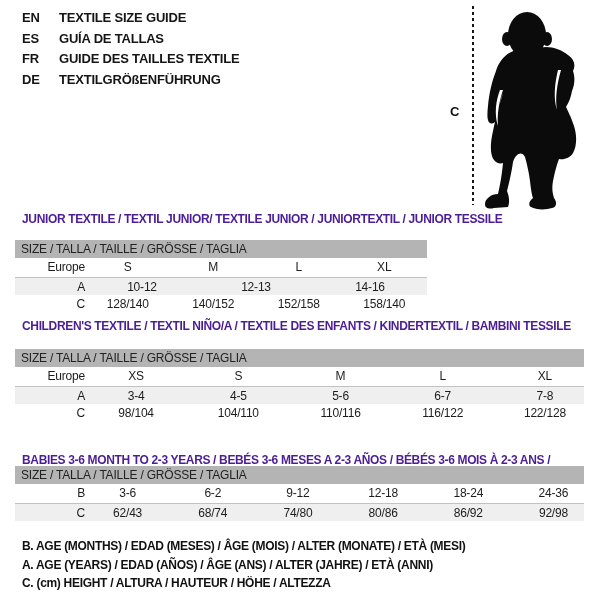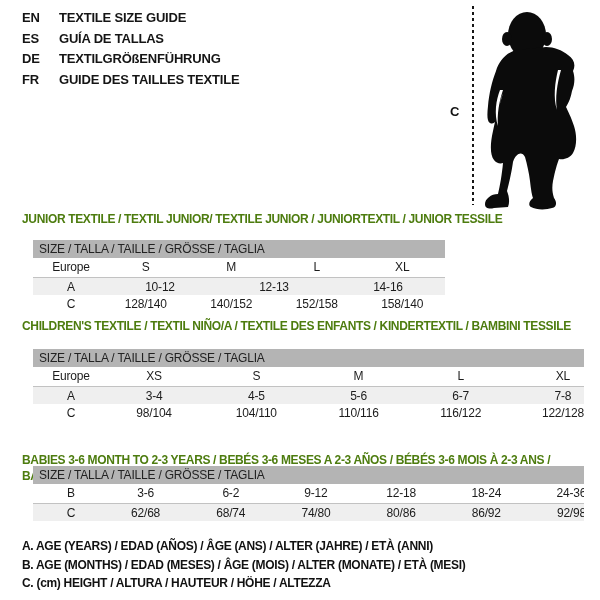--- a/index.html
+++ b/index.html
@@ -13,29 +13,29 @@
   .lang-row{display:flex;line-height:20.7px;font-size:13px;font-weight:700;
             letter-spacing:-0.2px;color:#151515;}
   .lang-code{width:37px;flex:0 0 37px;}
   
   .height-line{position:absolute;left:472px;top:6px;width:2px;height:199px;
     background:repeating-linear-gradient(to bottom,#161616 0 3px,transparent 3px 6px);}
   .height-label{position:absolute;left:450px;top:104px;font-size:13px;font-weight:700;color:#111;}
   .baby-svg{position:absolute;left:478px;top:4px;width:122px;height:208px;}
   
   .sec-title{position:absolute;left:22px;font-size:12px;font-weight:700;
-             letter-spacing:-0.35px;color:#4d7c0f;white-space:nowrap;}
+             letter-spacing:-0.35px;color:#4c1d95;white-space:nowrap;}
   .sec-title.wrap{white-space:normal;width:560px;line-height:16px;margin-top:26px;}
   
-  .size-table{position:absolute;left:33px;}
+  .size-table{position:absolute;left:15px;}
   .bar{height:18px;background:#b4b4b4;color:#222;font-size:12px;font-weight:400;
        letter-spacing:-0.2px;line-height:18px;padding-left:6px;box-sizing:border-box;}
   .trow{display:flex;height:18.5px;line-height:18.5px;font-size:12px;letter-spacing:-0.2px;}
   .trow.shaded{background:#efefef;border-top:1px solid #c2c2c2;box-sizing:border-box;}
-  .c0{flex:0 0 70px;padding-left:6px;box-sizing:border-box;text-align:center;}
+  .c0{flex:0 0 70px;padding-left:6px;box-sizing:border-box;text-align:right;}
   .cv{flex:1;text-align:center;}
   
   .footnotes{position:absolute;left:22px;top:537px;}
   .footnote{font-size:12px;font-weight:700;letter-spacing:-0.3px;line-height:18.7px;
             color:#111;white-space:nowrap;}
 </style>
 </head>
 <body>
 
 <div id="canvas">
@@ -43,26 +43,26 @@
   <div class="lang-block">
     <div class="lang-row">
       <span class="lang-code">EN</span>
       <span class="lang-text">TEXTILE SIZE GUIDE</span>
     </div>
     <div class="lang-row">
       <span class="lang-code">ES</span>
       <span class="lang-text">GUÍA DE TALLAS</span>
     </div>
     <div class="lang-row">
+      <span class="lang-code">FR</span>
+      <span class="lang-text">GUIDE DES TAILLES TEXTILE</span>
+    </div>
+    <div class="lang-row">
       <span class="lang-code">DE</span>
       <span class="lang-text">TEXTILGRÖßENFÜHRUNG</span>
-    </div>
-    <div class="lang-row">
-      <span class="lang-code">FR</span>
-      <span class="lang-text">GUIDE DES TAILLES TEXTILE</span>
     </div>
   </div>
 
   <div class="height-line"></div>
   <div class="height-label">C</div>
   <svg class="baby-svg" viewBox="0 0 122 208">
     <ellipse cx="49" cy="31" rx="19" ry="23" fill="#0b0b0b"></ellipse>
     <ellipse cx="29" cy="35" rx="5" ry="7" fill="#0b0b0b"></ellipse>
     <ellipse cx="69" cy="35" rx="5" ry="7" fill="#0b0b0b"></ellipse>
     <path fill="#0b0b0b" d="M38,46
@@ -160,28 +160,28 @@
       <div class="c0">B</div>
       <div class="cv">3-6</div>
       <div class="cv">6-2</div>
       <div class="cv">9-12</div>
       <div class="cv">12-18</div>
       <div class="cv">18-24</div>
       <div class="cv">24-36</div>
     </div>
     <div class="trow shaded">
       <div class="c0">C</div>
-      <div class="cv">62/68</div>
+      <div class="cv">62/43</div>
       <div class="cv">68/74</div>
       <div class="cv">74/80</div>
       <div class="cv">80/86</div>
       <div class="cv">86/92</div>
       <div class="cv">92/98</div>
     </div>
   </div>
 
   <div class="footnotes">
+    <div class="footnote">B. AGE (MONTHS) / EDAD (MESES) / ÂGE (MOIS) / ALTER (MONATE) / ETÀ (MESI)</div>
     <div class="footnote">A. AGE (YEARS) / EDAD (AÑOS) / ÂGE (ANS) / ALTER (JAHRE) / ETÀ (ANNI)</div>
-    <div class="footnote">B. AGE (MONTHS) / EDAD (MESES) / ÂGE (MOIS) / ALTER (MONATE) / ETÀ (MESI)</div>
     <div class="footnote">C. (cm) HEIGHT / ALTURA / HAUTEUR / HÖHE / ALTEZZA</div>
   </div>
 
 </div>
 
 </body></html>

